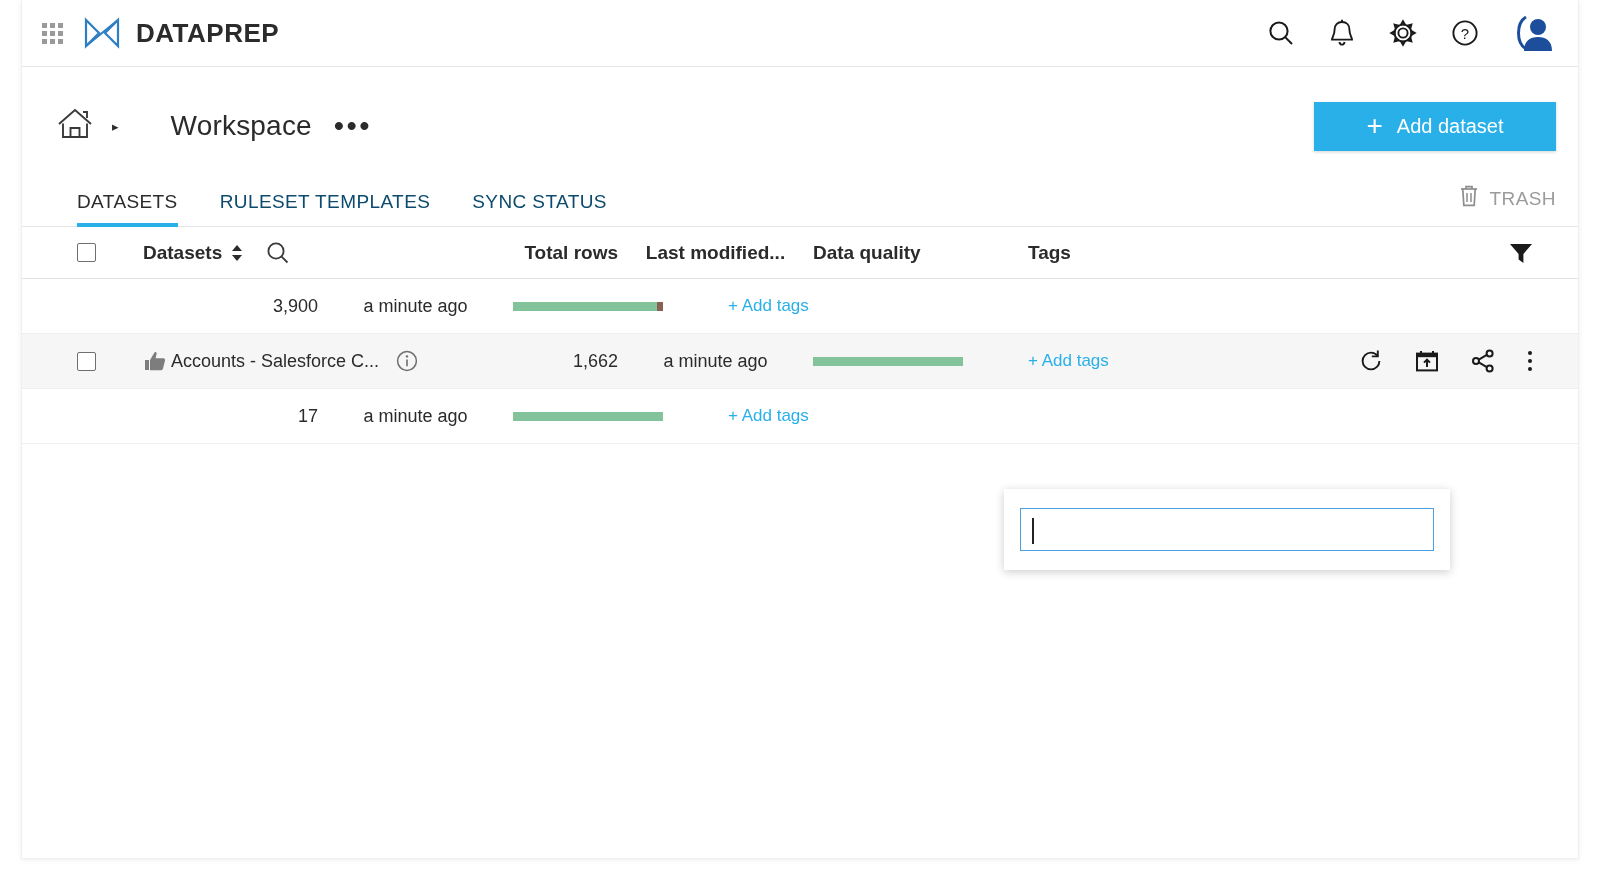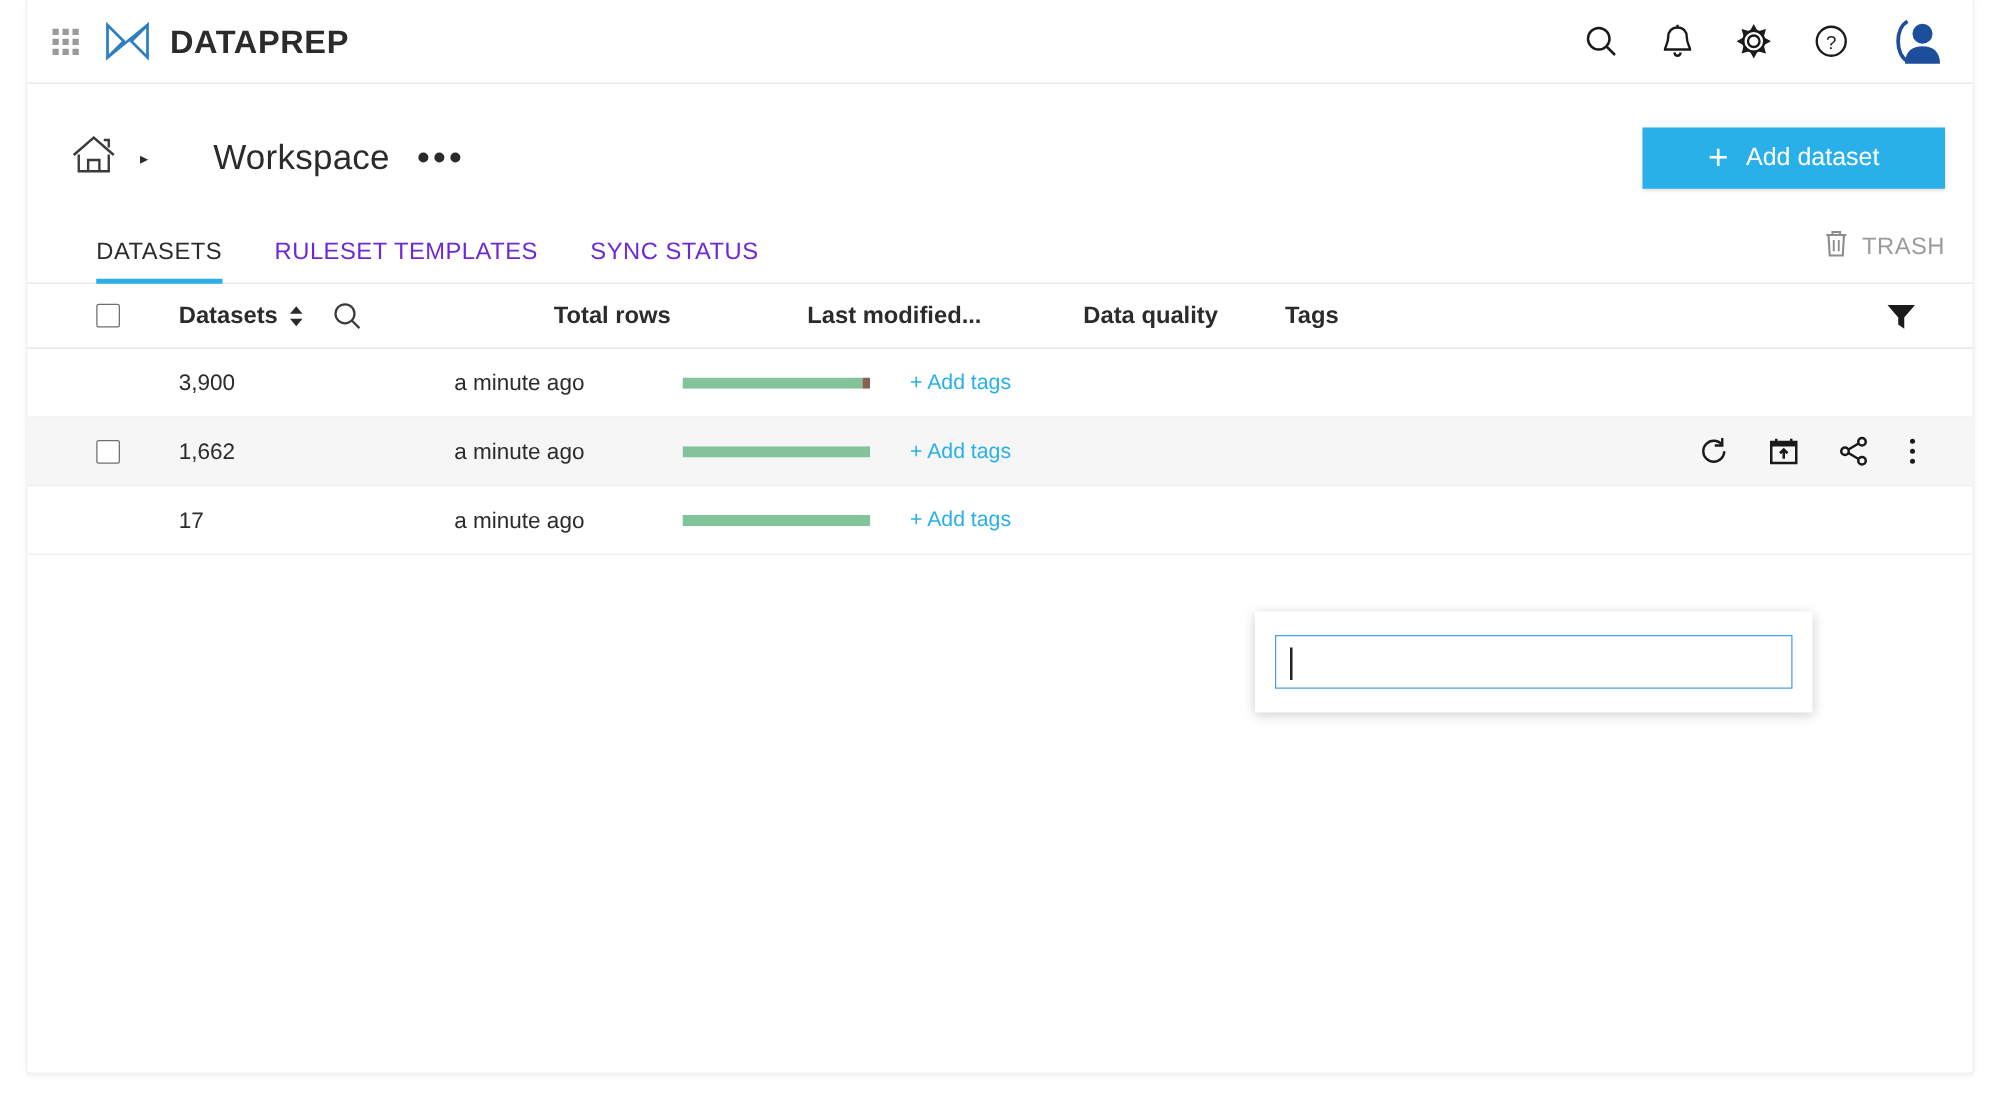--- a/index.html
+++ b/index.html
@@ -66,21 +66,21 @@
   }
   .btn-primary .plus { font-size: 28px; font-weight: 300; line-height: 20px; }
 
   
   .tabs {
     display: flex; align-items: flex-end;
     padding: 0 22px 0 55px; margin-top: 14px;
     border-bottom: 1px solid #e6e6e6; height: 50px;
   }
   .tab {
-    font-size: 19px; letter-spacing: 0.4px; color: #6d28d9;
+    font-size: 19px; letter-spacing: 0.4px; color: #0c4a6e;
     padding: 0 0 13px 0; margin-right: 42px; cursor: pointer;
     position: relative; background: none; border: none;
     font-family: "Liberation Sans", sans-serif;
   }
   .tab.active { color: #2b2b2b; }
   .tab.active::after {
     content: ""; position: absolute; left: 0; right: 0; bottom: -1px;
     height: 4px; background: #29b0e9;
   }
   .tabs-spacer { flex: 1; }
@@ -100,23 +100,23 @@
   .row.selected { background: #f6f6f6; }
   .c-check { width: 66px; display: flex; align-items: center; }
   .cbox {
     width: 19px; height: 19px; border: 1.6px solid #6f6f6f; border-radius: 2px;
     background: #fff; cursor: pointer;
   }
   .c-name { width: 300px; display: flex; align-items: center; gap: 0; }
   .thumb-icon { width: 24px; margin-right: 4px; display: flex; align-items: center; }
   .name-text { font-size: 18px; color: #2b2b2b; }
   .info-icon { margin-left: 16px; cursor: pointer; display: flex; align-items: center; }
-  .c-rows { width: 175px; text-align: left; font-size: 18px; }
+  .c-rows { width: 175px; text-align: right; font-size: 18px; }
   .c-mod { width: 195px; text-align: center; font-size: 18px; }
-  .c-qual { width: 215px; display: flex; align-items: center; justify-content: center; }
+  .c-qual { width: 215px; display: flex; align-items: center; justify-content: flex-start; }
   .c-tags { width: 190px; font-size: 17px; }
   .c-actions { flex: 1; display: flex; align-items: center; justify-content: flex-end; gap: 30px; padding-right: 22px; }
   .hdr-text { font-size: 19px; font-weight: bold; color: #2b2b2b; }
   .sort-arrows { margin-left: 9px; display: inline-flex; flex-direction: column; gap: 2px; cursor: pointer; }
   .hdr-search { margin-left: 22px; cursor: pointer; display: flex; align-items: center; }
   .link-add { color: #29b0e9; cursor: pointer; }
   .qual-bar {
     height: 9px; width: 150px; background: transparent;
     display: flex; overflow: hidden;
   }
@@ -313,20 +313,36 @@
       <div class="c-tags">
         <span class="link-add">+ Add tags</span>
       </div>
       <div class="c-actions"></div>
     </div>
 
     <div class="row selected">
       <div class="c-check">
         <span class="cbox"></span>
       </div>
+      <div class="c-name">
+        <span class="thumb-icon">
+          <svg width="24" height="22" viewBox="0 0 24 22">
+            <path d="M2 10 L6 10 L6 20 L2 20 Z" fill="#7d7d7d"></path>
+            <path d="M7 10 L11.5 2.4 C12.6 1.4 14 2.4 13.6 3.8 L12.6 8.2 L20.4 8.2 C21.6 8.2 22.4 9.2 22 10.4 L20 18.4 C19.7 19.6 18.8 20.2 17.8 20.2 L7 20.2 Z" fill="#7d7d7d"></path>
+          </svg>
+        </span>
+        <span class="name-text">Accounts - Salesforce C...</span>
+        <span class="info-icon">
+          <svg width="24" height="24" viewBox="0 0 24 24">
+            <circle cx="12" cy="12" r="9.4" fill="none" stroke="#6f6f6f" stroke-width="1.5"></circle>
+            <circle cx="12" cy="7.4" r="1.2" fill="#6f6f6f"></circle>
+            <path d="M12 10.6 L12 17.2" stroke="#6f6f6f" stroke-width="1.6"></path>
+          </svg>
+        </span>
+      </div>
       <div class="c-rows">1,662</div>
       <div class="c-mod">a minute ago</div>
       <div class="c-qual">
         <span class="qual-bar">
           <span class="qual-good" style="width:100%"></span>
         </span>
       </div>
       <div class="c-tags">
         <span class="link-add">+ Add tags</span>
       </div>

